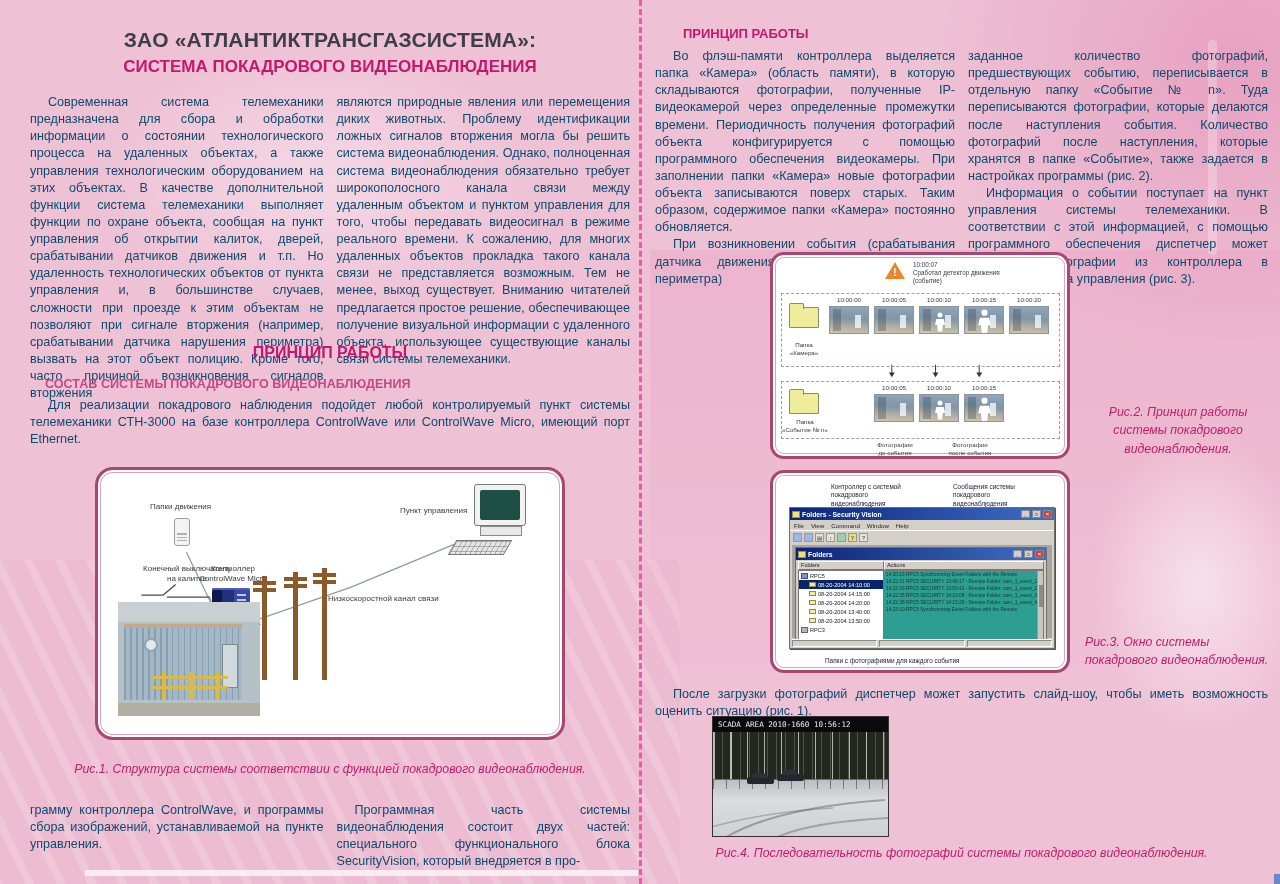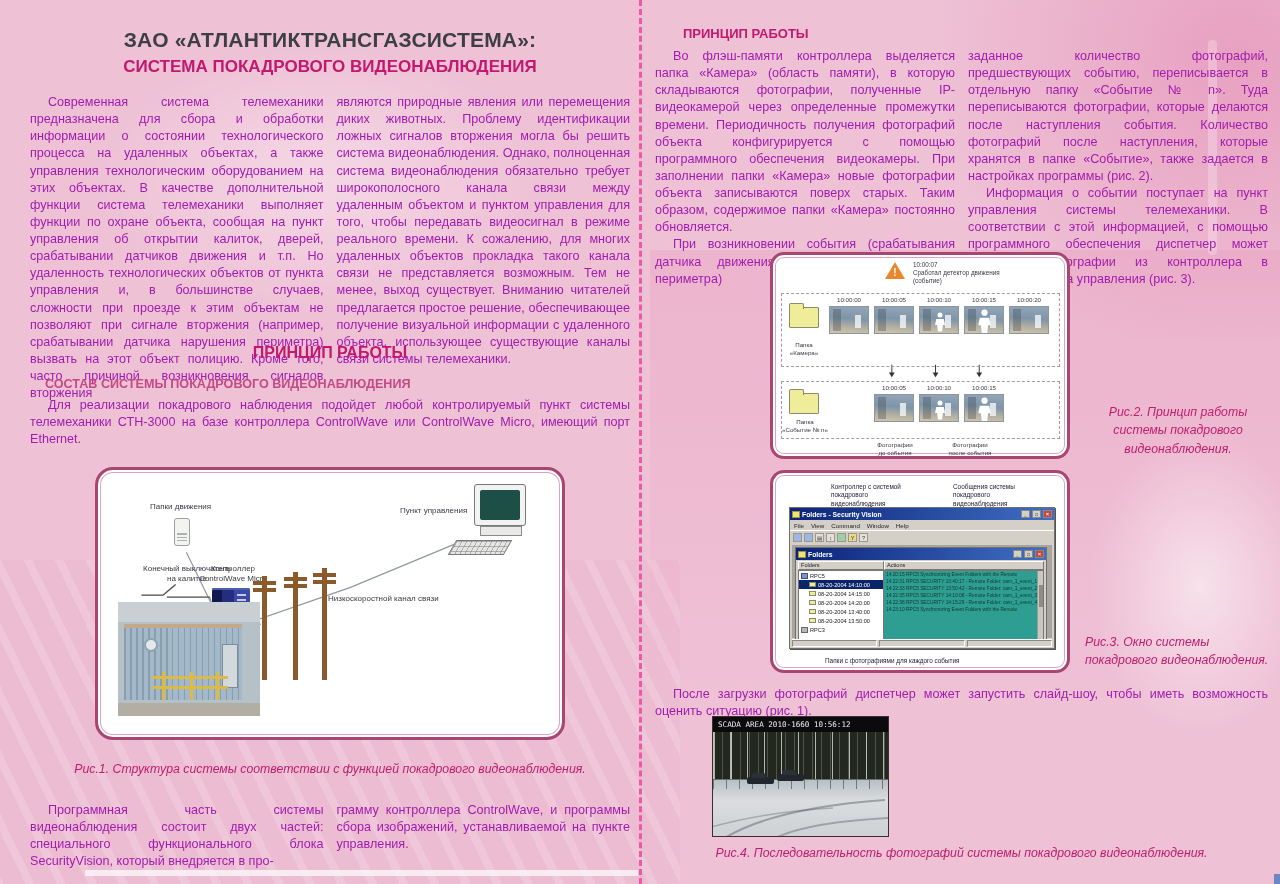--- a/index.html
+++ b/index.html
@@ -21,21 +21,21 @@
     background:radial-gradient(ellipse at center, rgba(255,255,255,.55), transparent 65%); }
   .bg-tower { left:1208px; top:40px; width:9px; height:215px; background:rgba(255,255,255,.25); border-radius:4px; }
   .bg-bottom-strip { left:85px; top:870px; width:553px; height:6px; background:rgba(250,243,247,.85); }
   .bg-corner-mark { left:1274px; top:874px; width:6px; height:10px; background:#6d86c4; }
 
   
   .fold-line { position:absolute; left:639px; top:0; height:884px; width:0;
     border-left:3px dashed #ef57a7; }
 
   
-  .body-text { font-size:12.6px; line-height:1.36; color:#a21caf; text-align:justify; }
+  .body-text { font-size:12.6px; line-height:1.36; color:#0c4a6e; text-align:justify; }
   .ind { text-indent:18px; }
   .cols { position:absolute; display:flex; gap:13px; }
   .cols .col { flex:1; }
   .caption { position:absolute; font-style:italic; color:#bf1d6f; font-size:12.3px; }
   .ml { white-space:pre-line; }
 
   
   .title { position:absolute; left:30px; top:28px; width:600px; text-align:center;
     font-size:21px; font-weight:bold; color:#3c3f46; letter-spacing:.2px; }
   .subtitle { position:absolute; left:30px; top:57px; width:600px; text-align:center;
@@ -264,22 +264,22 @@
             <div class="bp-pipe-v3"></div>
           <div class="bp-pipe-h1"></div>
             <div class="bp-pipe-h2"></div>
             <div class="bp-ground"></div>
         </div>
       </div>
     </div>
     <div class="caption caption-1">Рис.1. Структура системы соответствии с функцией покадрового видеонаблюдения.</div>
 
     <div class="cols footer-cols">
+      <p class="col body-text">грамму контроллера ControlWave, и программы сбора изображений, устанавливаемой на пункте управления.</p>
       <p class="col body-text ind">Программная часть системы видеонаблюдения состоит двух частей: специального функционального блока SecurityVision, который внедряется в про-</p>
-      <p class="col body-text">грамму контроллера ControlWave, и программы сбора изображений, устанавливаемой на пункте управления.</p>
     </div>
   </div>
 
   <div>
     <div class="principle-r">ПРИНЦИП РАБОТЫ</div>
 
     <div class="cols main-cols-r">
       <div class="col">
         <p class="body-text ind">Во флэш-памяти контроллера выделяется папка «Камера» (область памяти), в которую складываются фотографии, полученные IP-видеокамерой через определенные промежутки времени. Периодичность получения фотографий объекта конфигурируется с помощью программного обеспечения видеокамеры. При заполнении папки «Камера» новые фотографии объекта записываются поверх старых. Таким образом, содержимое папки «Камера» постоянно обновляется.</p>
         <p class="body-text ind">При возникновении события (срабатывания датчика движения или датчика нарушения периметра)</p>

